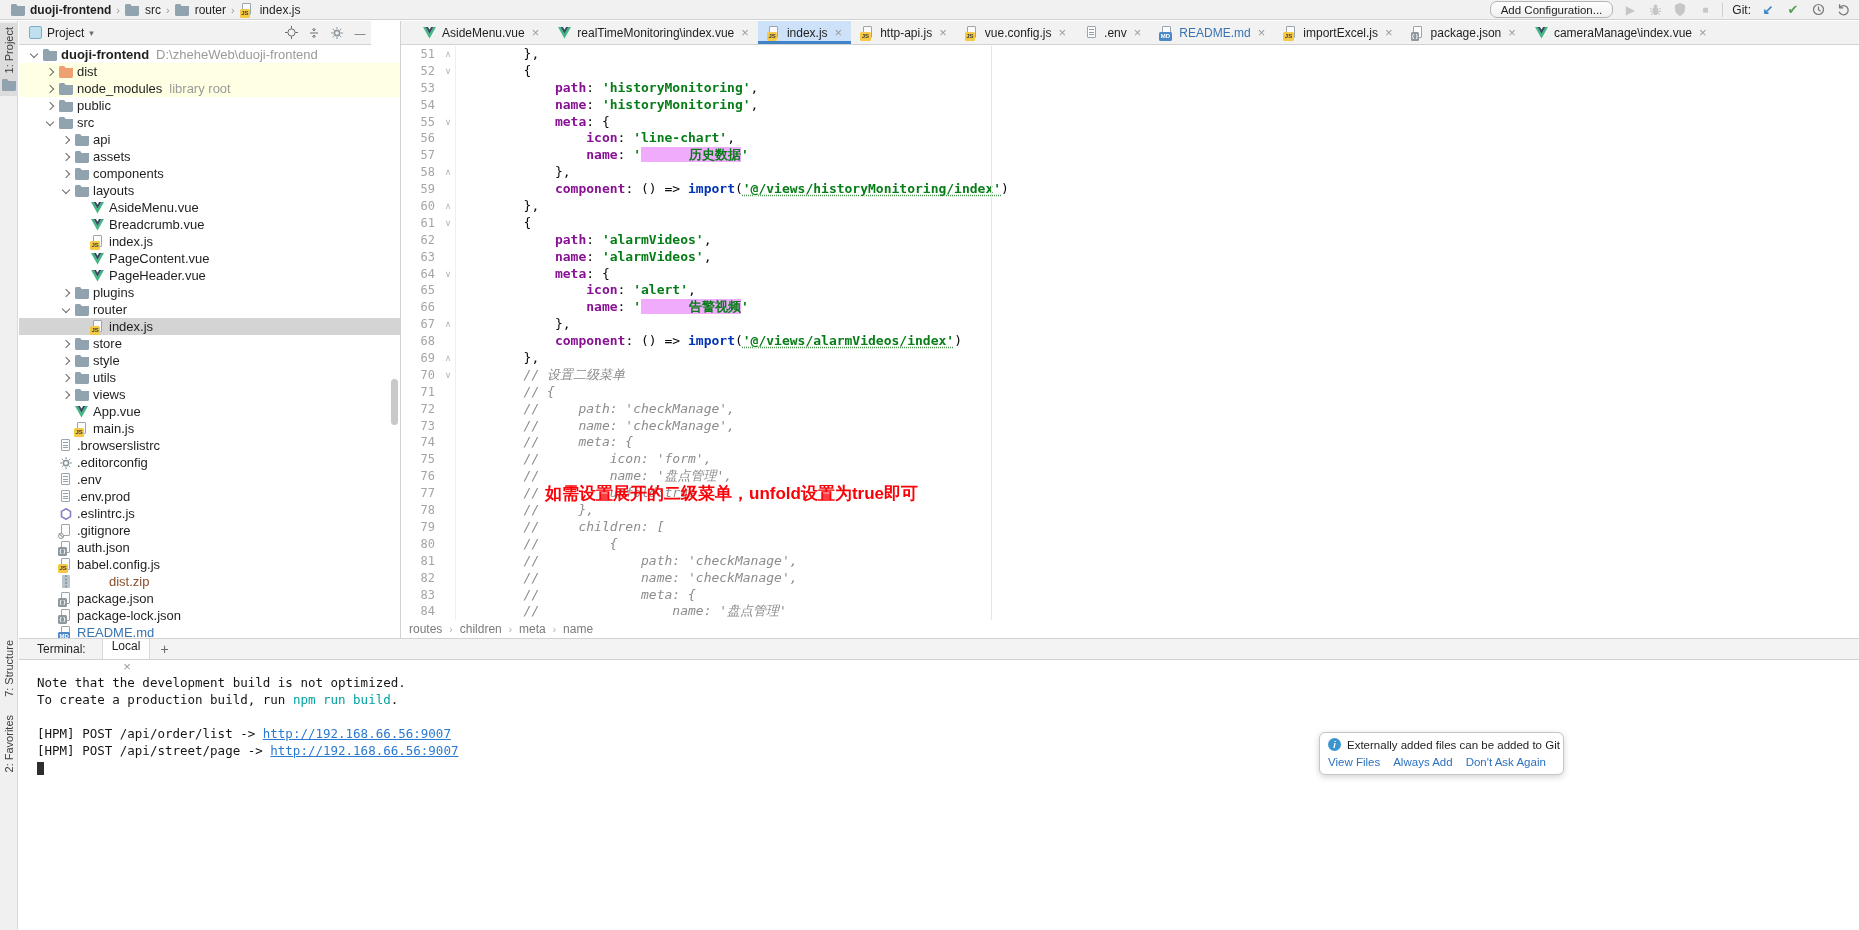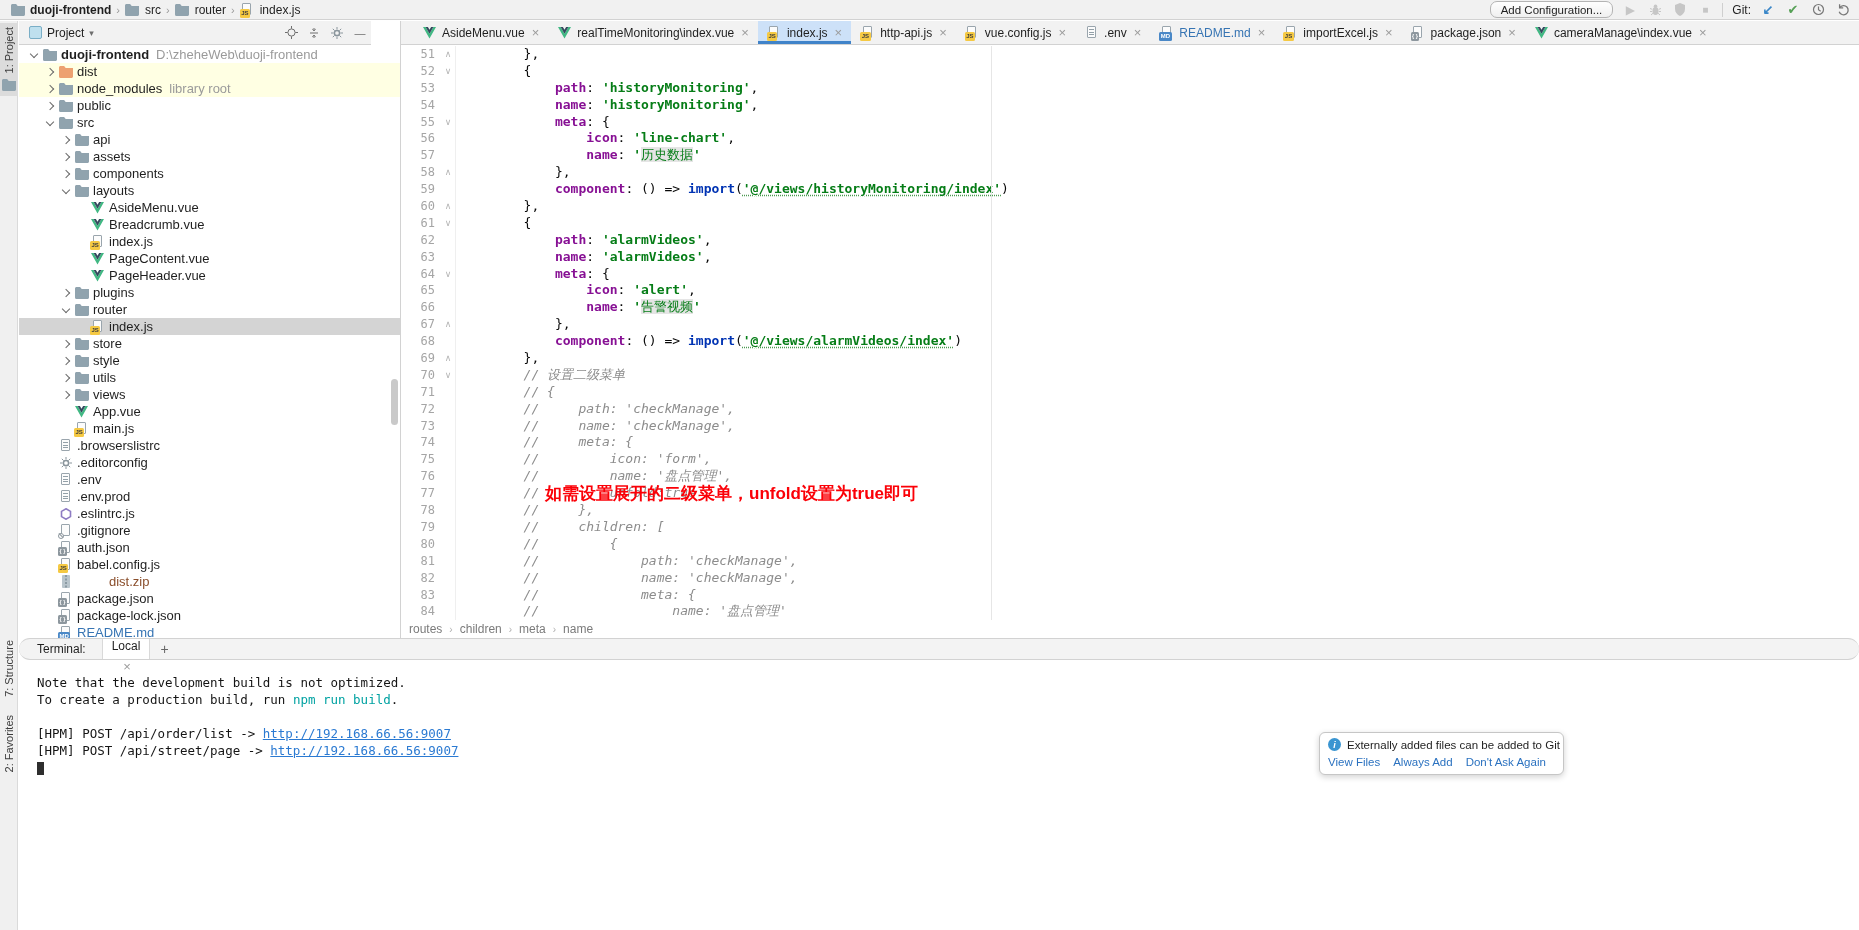--- a/index.html
+++ b/index.html
@@ -84,34 +84,34 @@
   .editor{position:absolute;left:401px;top:46px;width:1458px;height:574px;background:#fff;overflow:hidden;}
   .mguide{position:absolute;left:590px;top:0;width:1px;height:574px;background:#e6e6e6;}
   .cl{display:flex;height:16.9px;line-height:16.9px;white-space:pre;
       font-family:"DejaVu Sans Mono","Liberation Mono",monospace;font-size:13px;color:#080808;}
   .ln{width:34px;text-align:right;color:#a5a5a5;font-size:12px;flex:none;padding-right:6px;}
   .fold{width:14px;flex:none;color:#b4b4b4;font-size:9px;text-align:center;
         font-family:"DejaVu Sans",sans-serif;border-right:1px solid #efefef;margin-right:5px;}
   .ct{flex:1;}
   .tk-k{color:#871094;font-weight:bold;}
   .tk-s{color:#067d17;font-weight:bold;}
-  .tk-shl{color:#067d17;font-weight:normal;background:#e5e5e5;}
+  .tk-shl{color:#067d17;font-weight:bold;background:#f0abfc;padding-left:48px;}
   .tk-kw{color:#0033b3;font-weight:bold;}
   .tk-c{color:#8c8c8c;font-style:italic;}
   .tk-lk{color:#067d17;font-weight:bold;text-decoration:underline dotted #4c9a52;text-underline-offset:2px;}
   .annotation{position:absolute;left:144px;top:436px;color:#fb0007;font-size:17px;font-weight:600;
               white-space:nowrap;font-family:"Liberation Sans",sans-serif;}
   
   .ebread{position:absolute;left:401px;top:620px;width:1458px;height:18px;display:flex;align-items:center;
           gap:7px;padding-left:8px;box-sizing:border-box;font-size:12px;color:#7b7b7b;background:#fff;}
   .ebsep{color:#b0b0b0;font-size:10px;}
   
   .terminal{position:absolute;left:19px;top:638px;width:1840px;height:292px;background:#fff;}
   .thead{height:22px;background:#f3f3f3;border-top:1px solid #d2d2d2;border-bottom:1px solid #d2d2d2;
-         display:flex;align-items:center;padding-left:18px;box-sizing:border-box;border-radius:11px;}
+         display:flex;align-items:center;padding-left:18px;box-sizing:border-box;}
   .thead-lbl{font-size:12px;color:#1f1f1f;}
   .ttab{margin-left:16px;height:20px;background:#fff;border-left:1px solid #d9d9d9;border-right:1px solid #d9d9d9;
         display:flex;align-items:center;gap:6px;padding:0 9px;font-size:12px;flex-direction:column;}
   .tplus{margin-left:10px;color:#666;font-size:14px;}
   .tbody{padding:14px 0 0 18px;font-family:"DejaVu Sans Mono","Liberation Mono",monospace;
          font-size:12.5px;line-height:17px;color:#151515;}
   .tm-t{color:#151515;}
   .tm-cmd{color:#00a2a2;}
   .tm-url{color:#2b7ad2;text-decoration:underline;}
   .cursor{display:inline-block;width:7px;height:13px;background:#2e2e2e;vertical-align:middle;}

